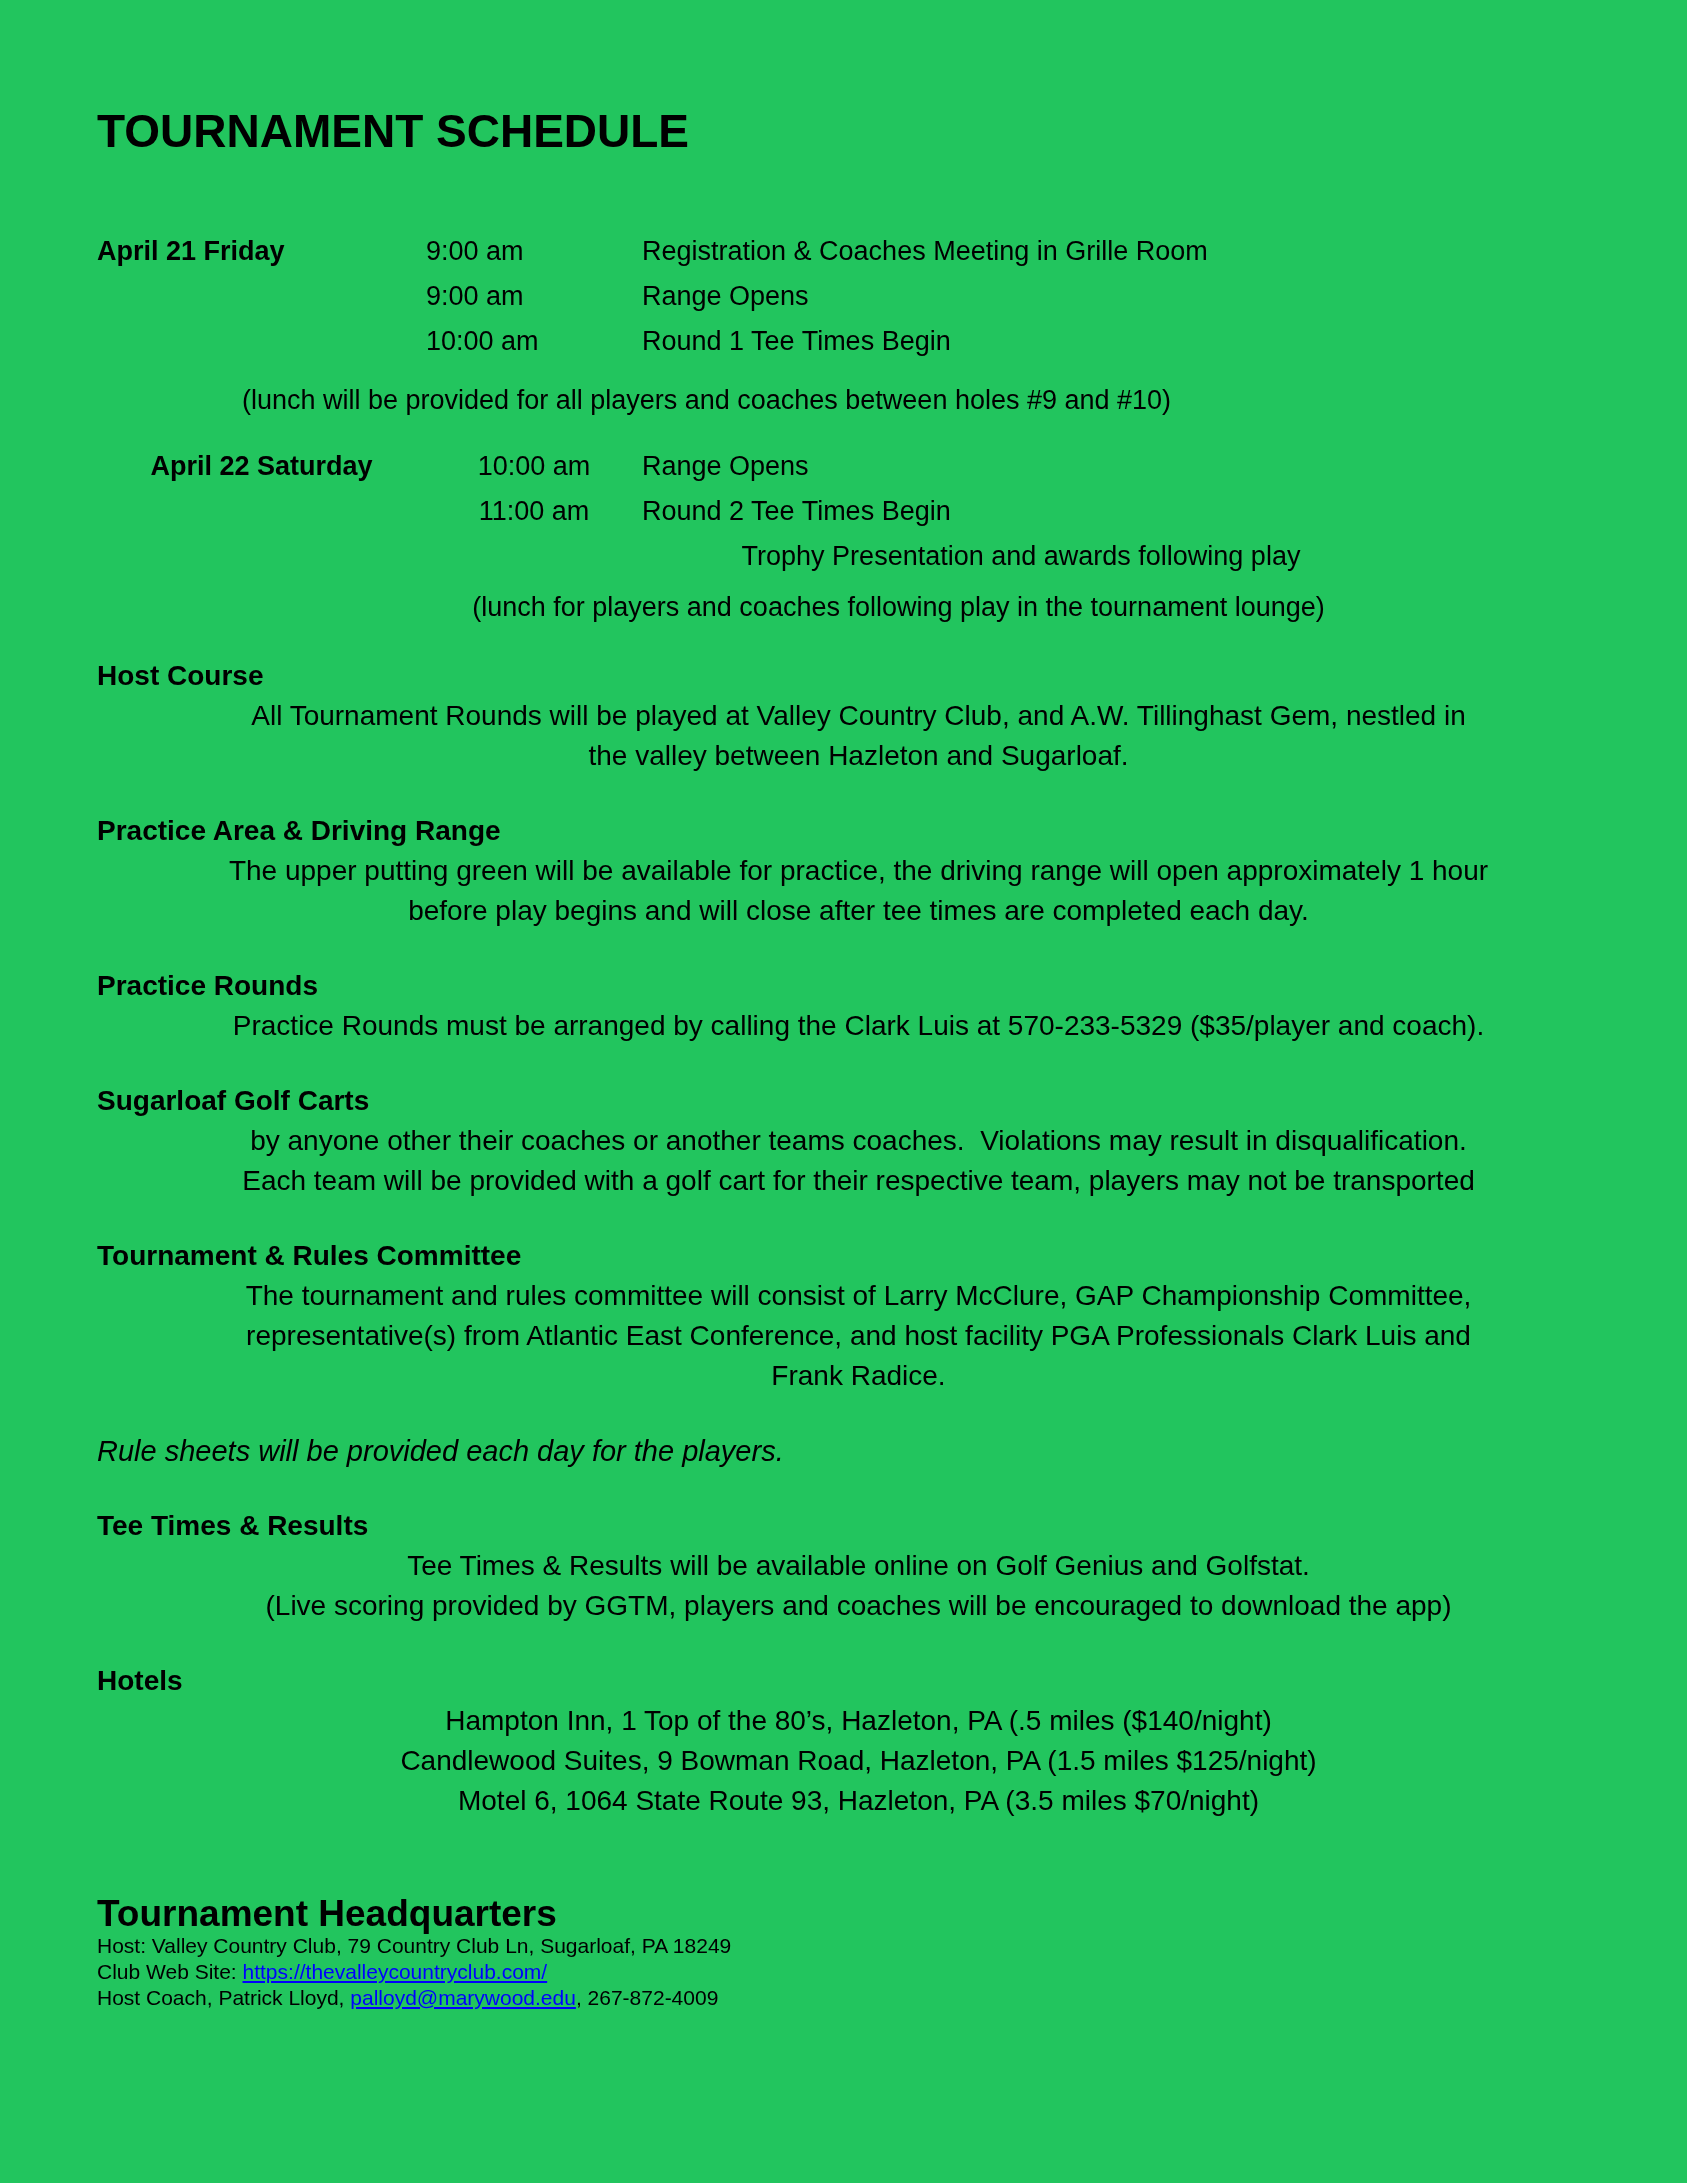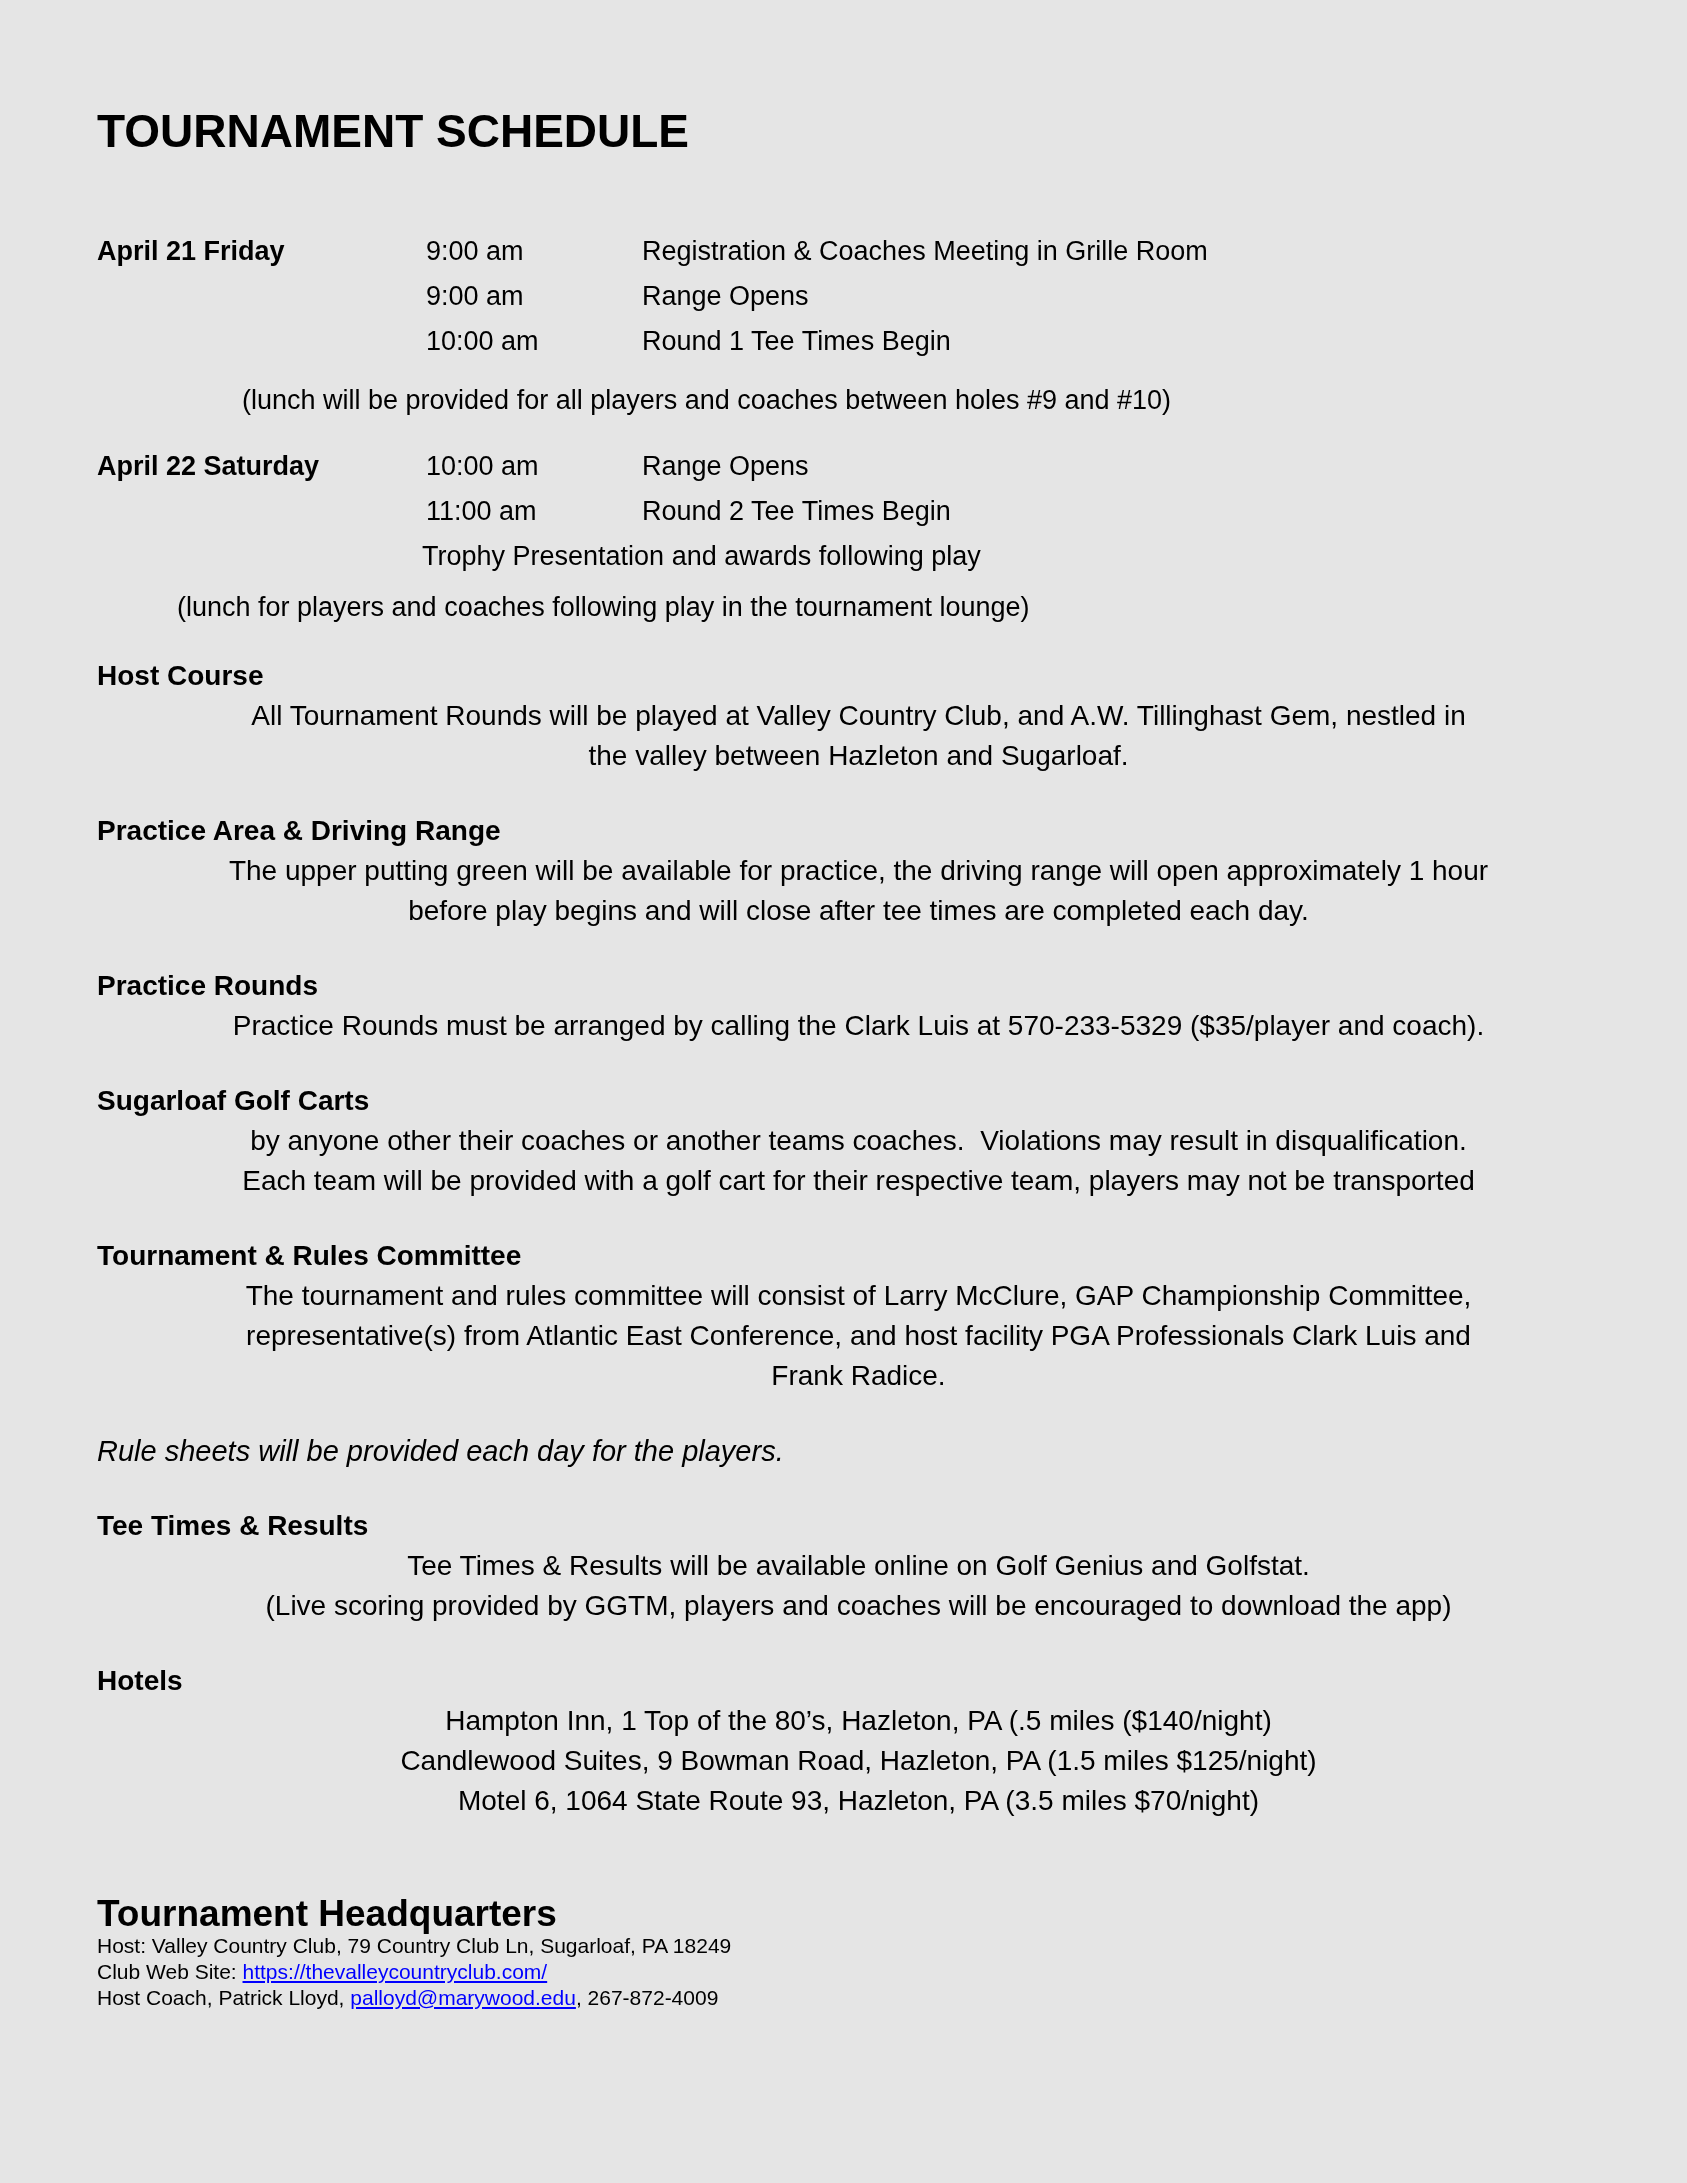--- a/index.html
+++ b/index.html
@@ -1,29 +1,29 @@
 <!DOCTYPE html>
 <html style="font-size:13.5px"><head>
 <meta charset="utf-8">
 <style>
   html,body{margin:0;padding:0;background:#888;}
   .page{
-    width:1687px;height:2183px;background:#e5e5e5;color:#000000;
+    width:1687px;height:2183px;background:#22c55e;color:#000000;
     font-family:"Liberation Sans","DejaVu Sans",sans-serif;
     box-sizing:border-box;padding:108px 67px 0 97px;position:relative;overflow:hidden;
   }
   .title{font-size:46px;font-weight:bold;line-height:47px;margin:0 0 74px 0;letter-spacing:0px;}
   .sched-row{display:flex;line-height:45px;font-size:27px;white-space:pre;}
   .col-day{width:329px;font-weight:bold;flex:0 0 auto;}
   .col-time{width:216px;flex:0 0 auto;}
   .col-event{flex:0 0 auto;}
   .trophy-line{margin-left:325px;line-height:45px;font-size:27px;white-space:pre;}
   .sched-note{margin-top:22px;margin-left:145px;font-size:27px;line-height:28px;white-space:pre;}
   .sched-note.note2{margin-left:80px;margin-top:13.5px;}
-  .sched-block2{margin-top:30px;}
+  .sched-block2{margin-top:30px;text-align:center;}
   .section{margin-top:35px;font-size:28px;line-height:40px;}
   .section .heading{font-weight:bold;white-space:pre;}
   .section .line{white-space:pre;text-align:center;}
   .italic-note{margin-top:35px;font-size:29px;line-height:40px;font-style:italic;white-space:pre;}
   .hq{margin-top:73px;}
   .hq .heading{font-size:37px;font-weight:bold;line-height:39px;white-space:pre;}
   .hq .small{font-size:21px;line-height:26px;white-space:pre;}
   a.doclink{color:#0000FF;text-decoration:underline;cursor:pointer;}
 </style>
 </head>

